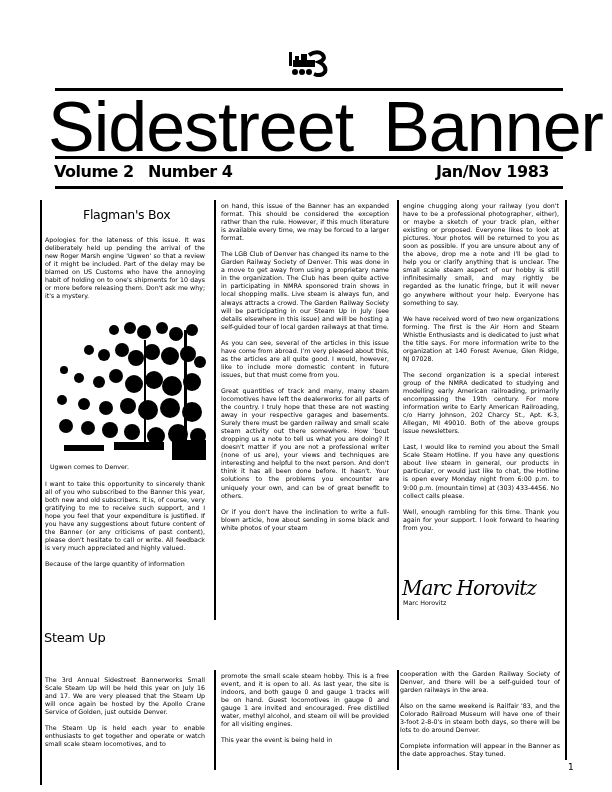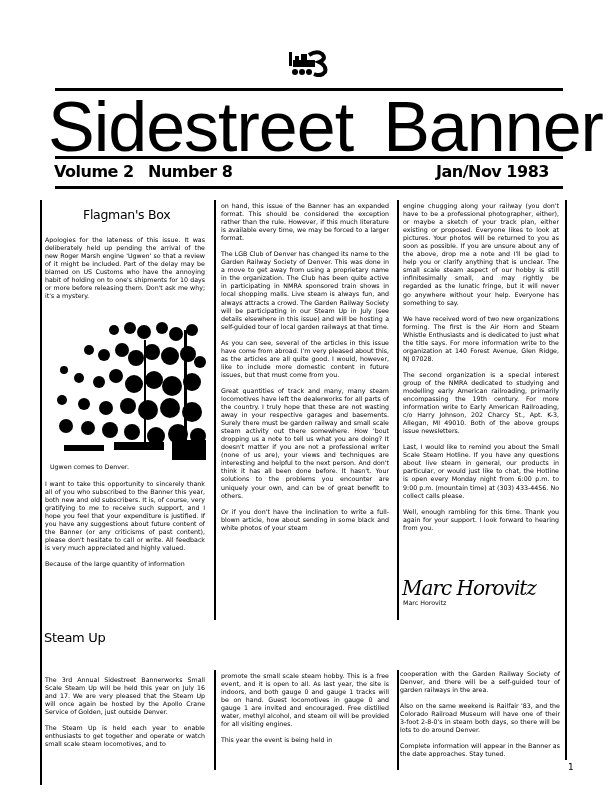--- a/index.html
+++ b/index.html
@@ -37,21 +37,21 @@
 
 <div class="rule" style="top:88px;"></div>
 
 <div class="masthead-title">
   <span>Sidestreet</span><span class="gap"></span><span>Banner</span>
 </div>
 
 <div class="rule" style="top:156px;"></div>
 
 <div class="vol" style="left:54px;">Volume 2</div>
-<div class="vol" style="left:148px;">Number 8</div>
+<div class="vol" style="left:148px;">Number 4</div>
 <div class="vol" style="left:436px;">Jan/Nov 1983</div>
 
 <div class="rule" style="top:186px;"></div>
 
 <div class="vline" style="left:40px; top:200px; height:585px;"></div>
 <div class="vline" style="left:214px; top:200px; height:420px;"></div>
 <div class="vline" style="left:397px; top:200px; height:420px;"></div>
 <div class="vline" style="left:565px; top:200px; height:560px;"></div>
 
 <div class="heading" style="left:44px; top:207px;margin-left:39px;">Flagman's Box</div>

